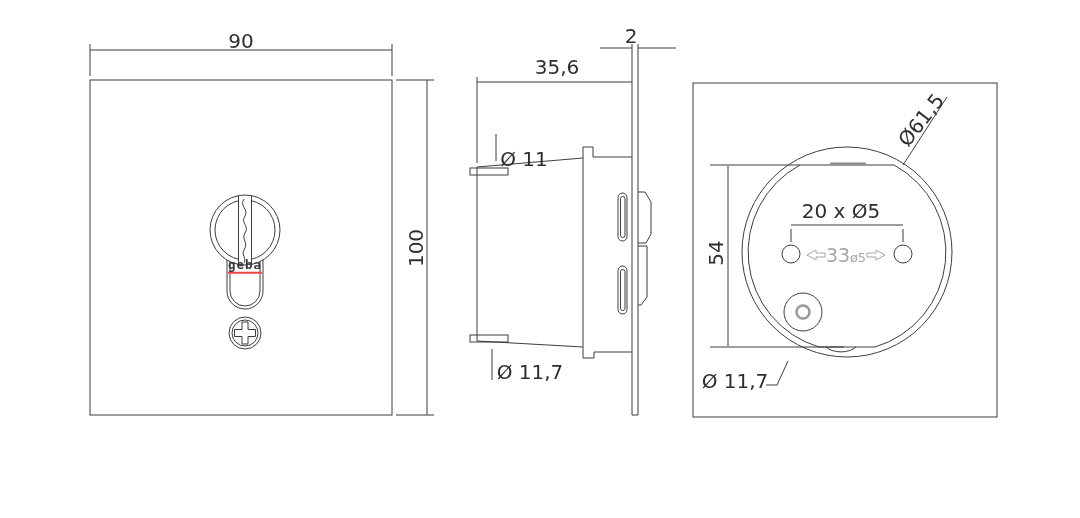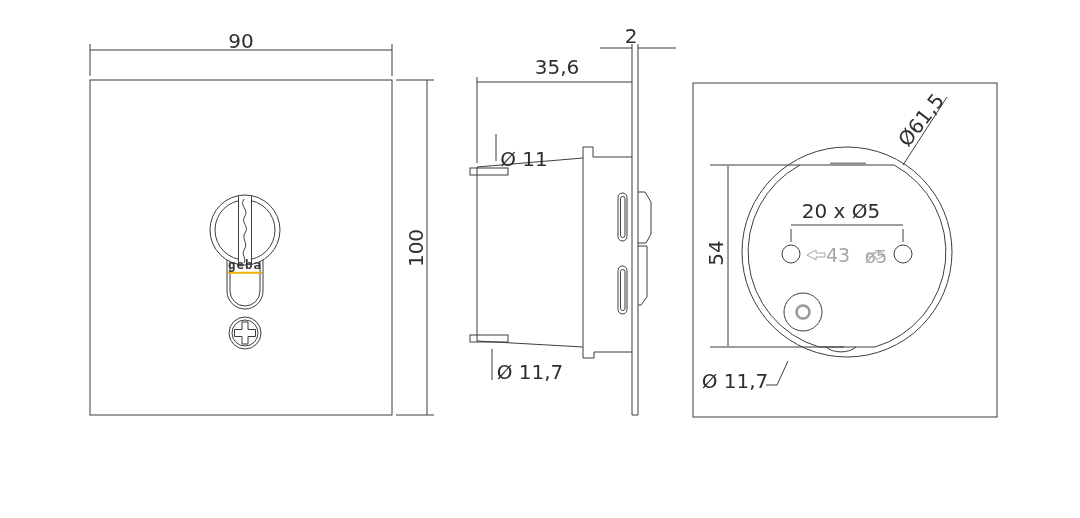--- a/index.html
+++ b/index.html
@@ -9,25 +9,25 @@
   }
   #stage svg{position:absolute;left:0;top:0;}
   .lbl{
     position:absolute;color:#2e2e2e;font-size:20px;line-height:1;white-space:nowrap;
     transform:translate(-50%,-50%);
   }
   .lbl.rot90{transform:translate(-50%,-50%) rotate(-90deg);}
   .lbl.rot52{transform:translate(-50%,-50%) rotate(-52deg);}
   .emboss{color:#a6a6a6;}
   .emboss-val{font-size:19px;}
-  .emboss-dia{font-size:18px;margin-left:18px;}
+  .emboss-dia{font-size:13px;}
   .logo{
     font-family:"DejaVu Sans Mono","Liberation Mono",monospace;
     font-weight:bold;font-size:12.5px;letter-spacing:1px;color:#3a3a3a;
-    border-bottom:2px solid #eab308;padding-bottom:0px;
+    border-bottom:2px solid #ef4444;padding-bottom:0px;
   }
 </style>
 </head>
 <body>
 
 <div id="stage">
 
 <svg width="1080" height="518" viewBox="0 0 1080 518">
   <defs>
     <marker id="ah" refX="0" refY="0" markerWidth="30" markerHeight="12" orient="auto" markerUnits="userSpaceOnUse">
@@ -173,18 +173,18 @@
 <div class="lbl" style="left:557px;top:67px;">35,6</div>
 <div class="lbl" style="left:631px;top:36px;">2</div>
 <div class="lbl" style="left:524px;top:134px;margin-top:25px;">Ø 11</div>
 <div class="lbl" style="left:530px;top:372px;">Ø 11,7</div>
 
 <div class="lbl" style="left:841px;top:211px;">20 x Ø5</div>
 <div class="lbl rot90" style="left:716px;top:253px;">54</div>
 <div class="lbl rot52" style="left:921px;top:120px;">Ø61,5</div>
 <div class="lbl" style="left:735px;top:381px;">Ø 11,7</div>
 
-<div class="lbl emboss emboss-val" style="left:838px;top:255px;">43</div>
+<div class="lbl emboss emboss-val" style="left:838px;top:255px;">33</div>
 <div class="lbl emboss emboss-dia" style="left:858px;top:257px;">ø5</div>
 
 <div class="lbl logo" style="left:245px;top:266px;">geba</div>
 
 </div>
 
 </body></html>

